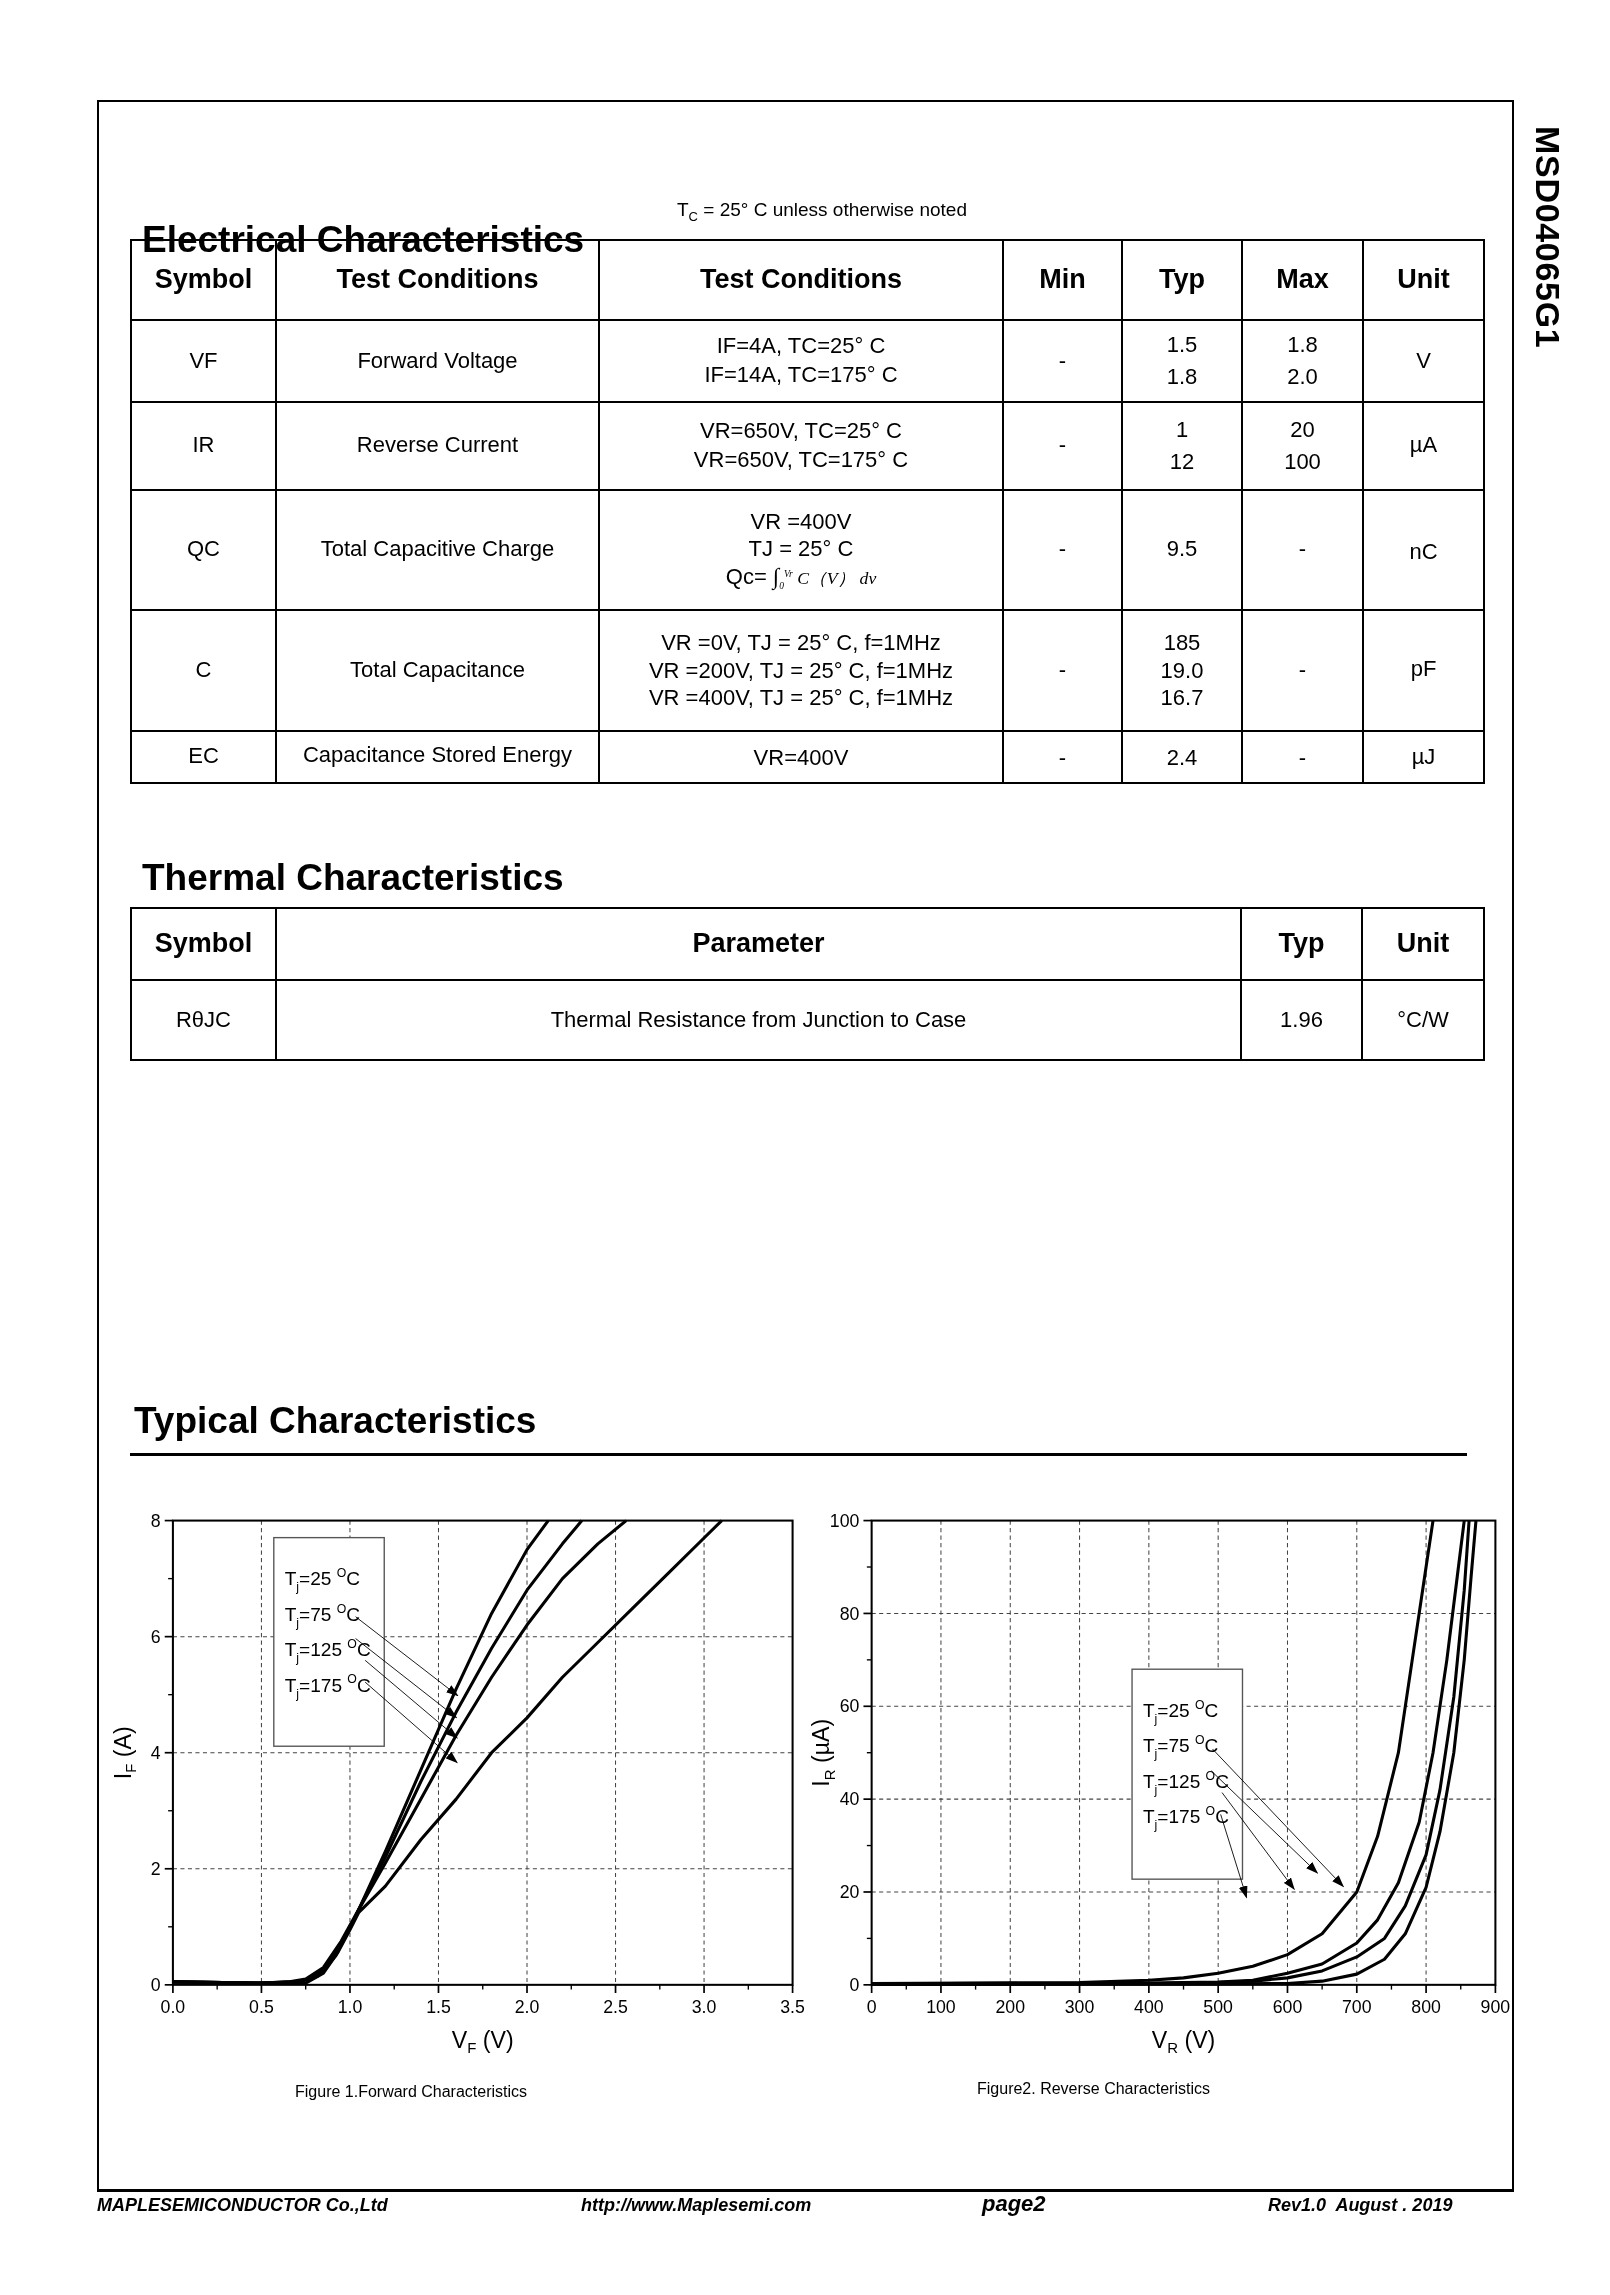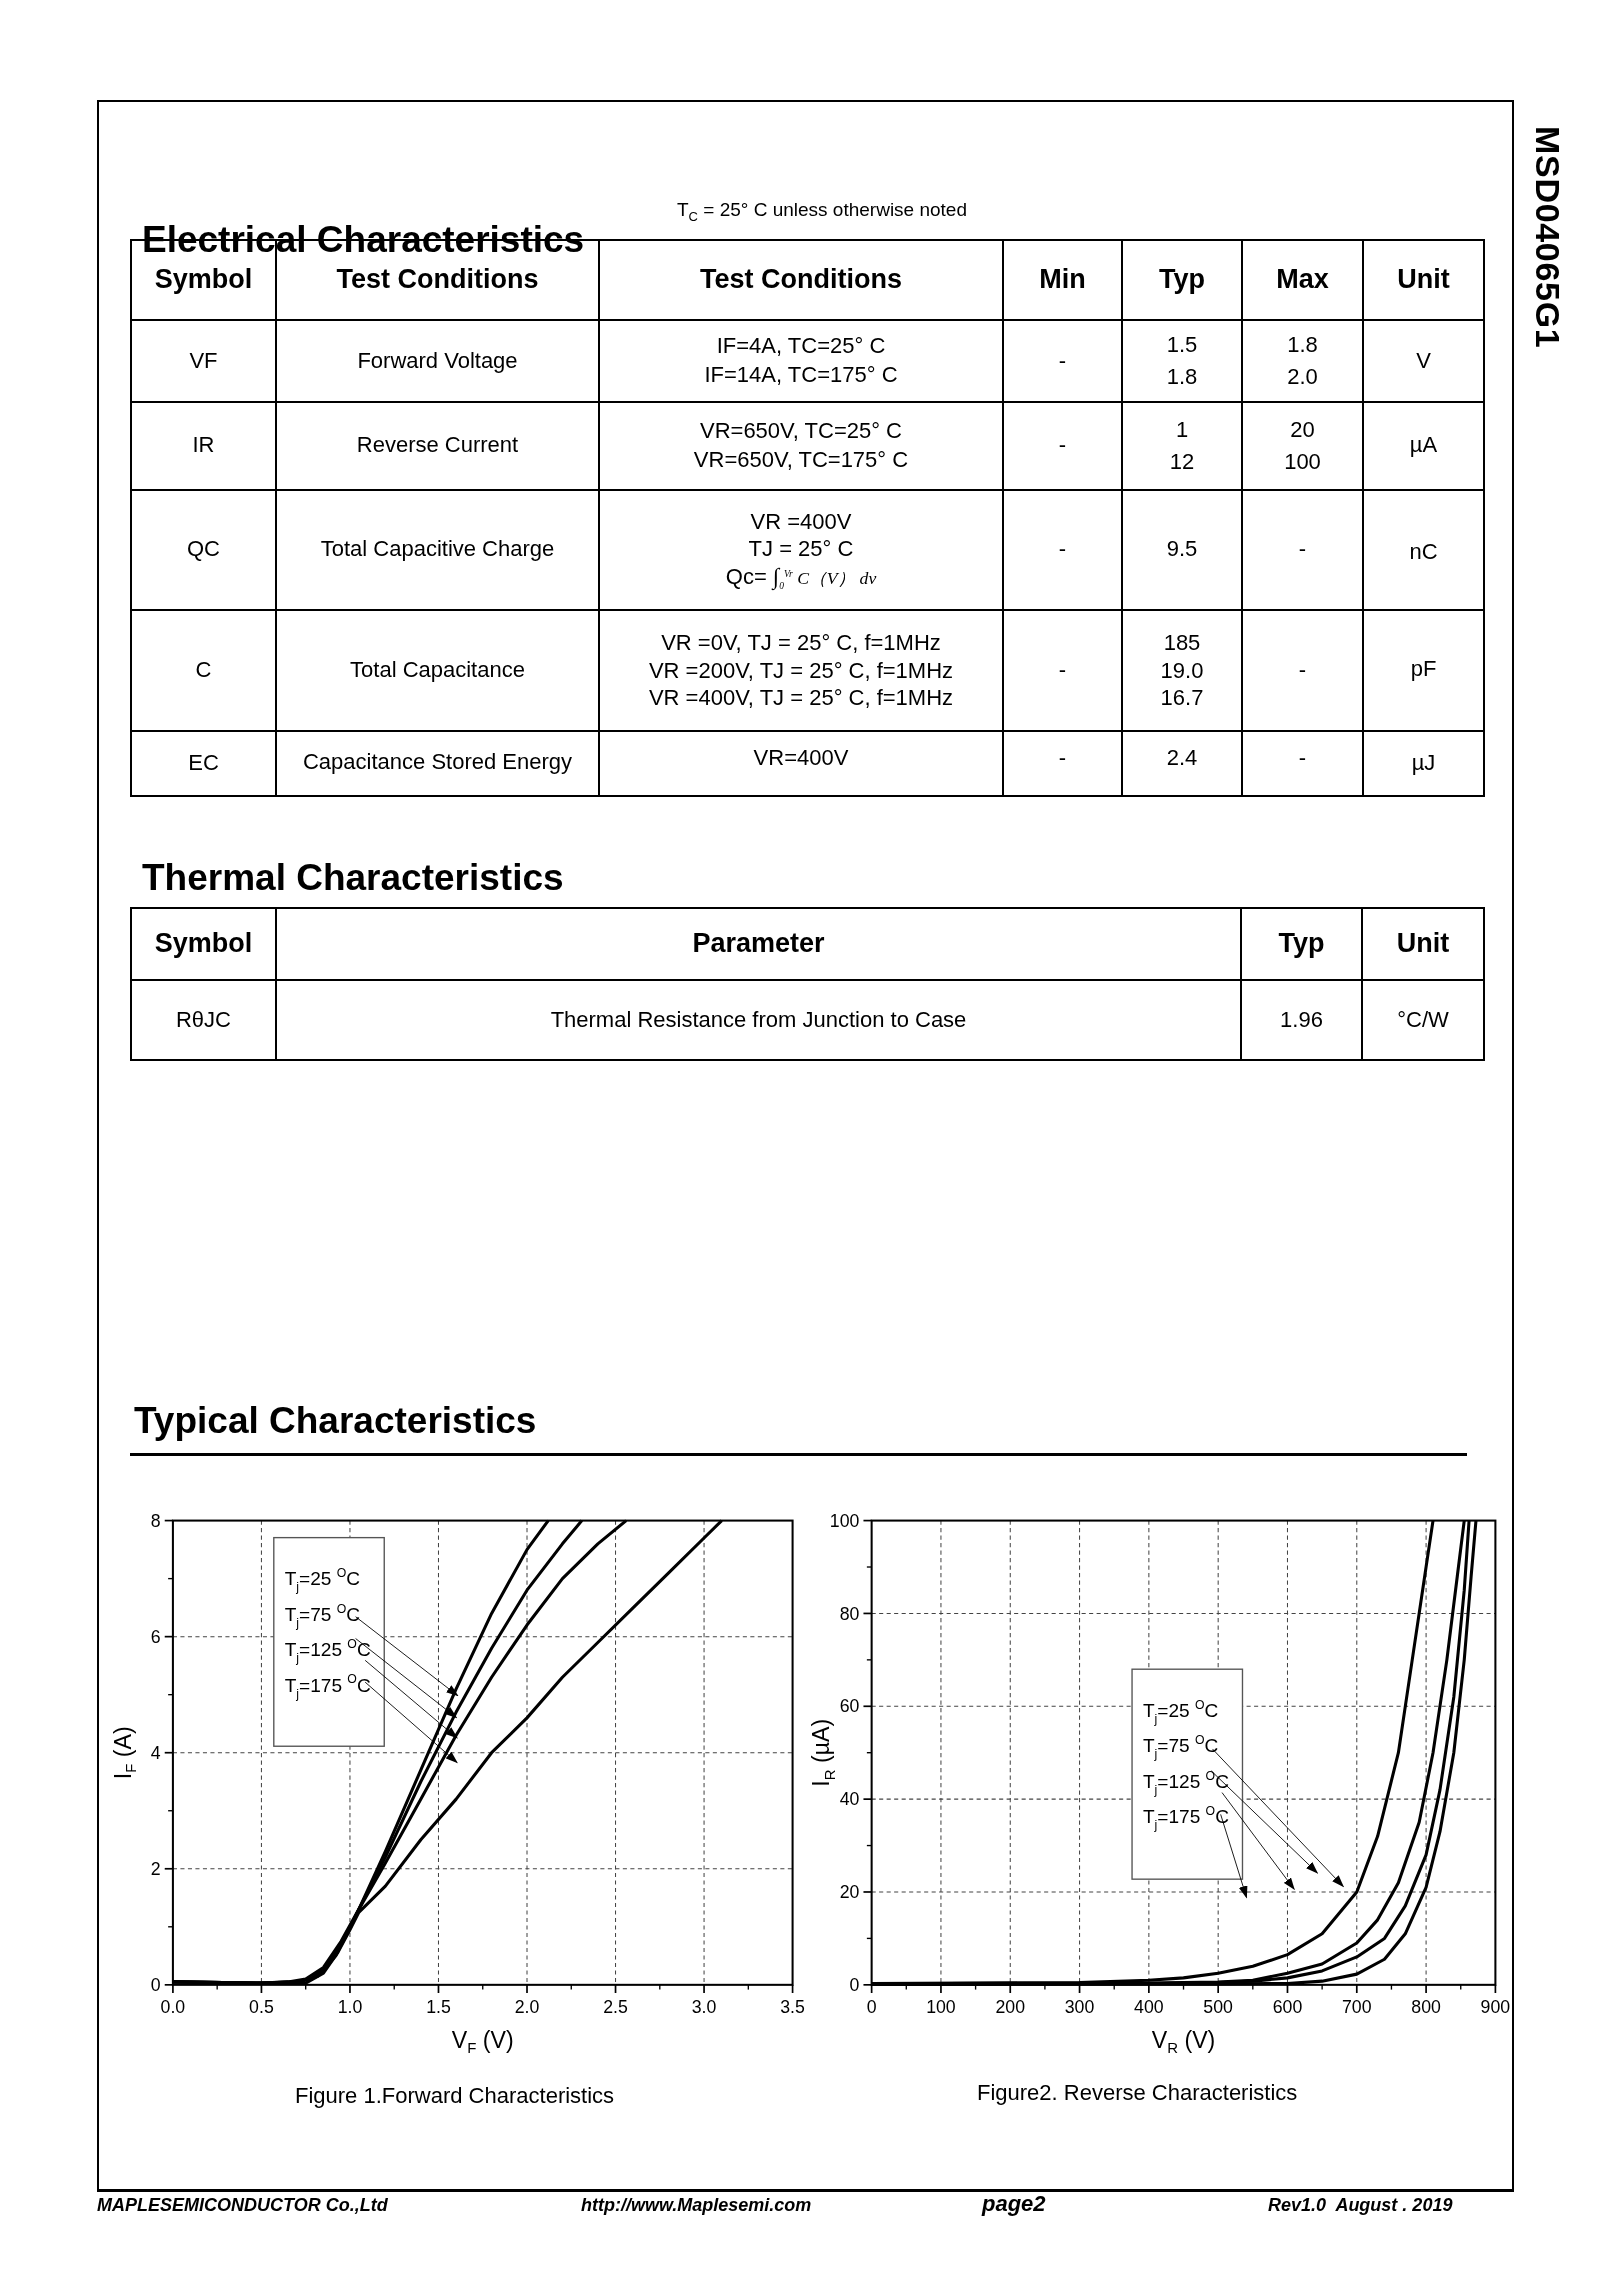--- a/index.html
+++ b/index.html
@@ -12,21 +12,21 @@
   .section-title { position:absolute; font-weight:bold; font-size:37px; white-space:nowrap; }
   .note { position:absolute; font-size:19px; white-space:nowrap; }
   .note sub { font-size:13px; }
   table.spec { position:absolute; border-collapse:collapse; table-layout:fixed; }
   table.spec td, table.spec th { border:2.7px solid #000; text-align:center; vertical-align:middle;
            font-size:22px; padding:8px; line-height:1.3; }
   table.spec th { font-weight:bold; font-size:27px; }
   .cell-top { vertical-align:top !important; padding-top:12.3px !important; }
   .rule { position:absolute; left:130px; top:1453px; width:1337px; height:3.4px; background:#000; }
   .chart { position:absolute; }
-  .caption { position:absolute; font-size:22px; white-space:nowrap; }
+  .caption { position:absolute; font-size:16px; white-space:nowrap; }
   .footer { position:absolute; top:2195px; font-style:italic; font-weight:bold; font-size:18px; white-space:nowrap; }
   .integral { font-family:"Liberation Serif", serif; font-style:italic; font-size:17.7px; }
   svg text { font-family:"Liberation Sans", sans-serif; }
 </style>
 </head>
 <body>
 
 <div class="frame"></div>
 <div class="part-label">MSD04065G1</div>
 
@@ -123,21 +123,21 @@
     <td>-</td>
     <td style="line-height:1.25">
       <div>185</div>
       <div>19.0</div>
       <div>16.7</div>
     </td>
     <td>-</td>
     <td style="padding-top:6.8px">pF</td>
   </tr>
 
-  <tr style="height:65px">
+  <tr style="height:52px">
     <td>EC</td>
     <td style="padding-top:5.5px">Capacitance Stored Energy</td>
     <td class="cell-top">VR=400V</td>
     <td class="cell-top">-</td>
     <td class="cell-top">2.4</td>
     <td class="cell-top">-</td>
     <td style="padding-top:8.2px">µJ</td>
   </tr>
 </tbody>
   </table>

